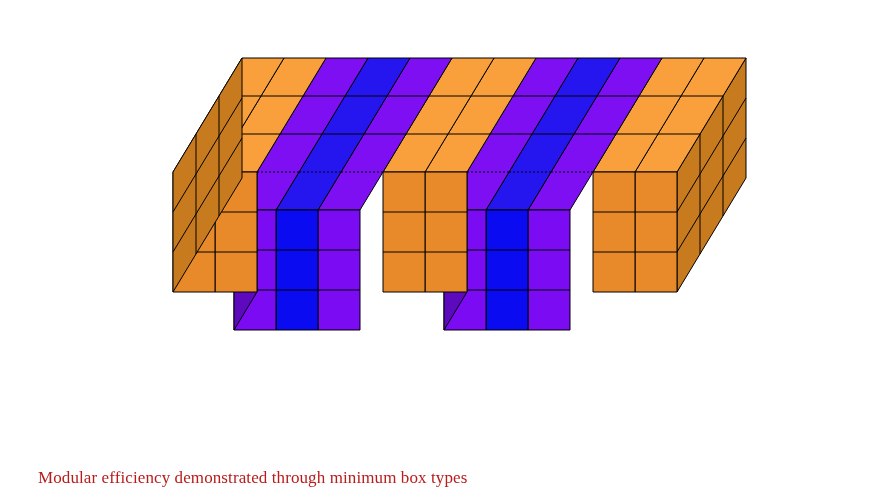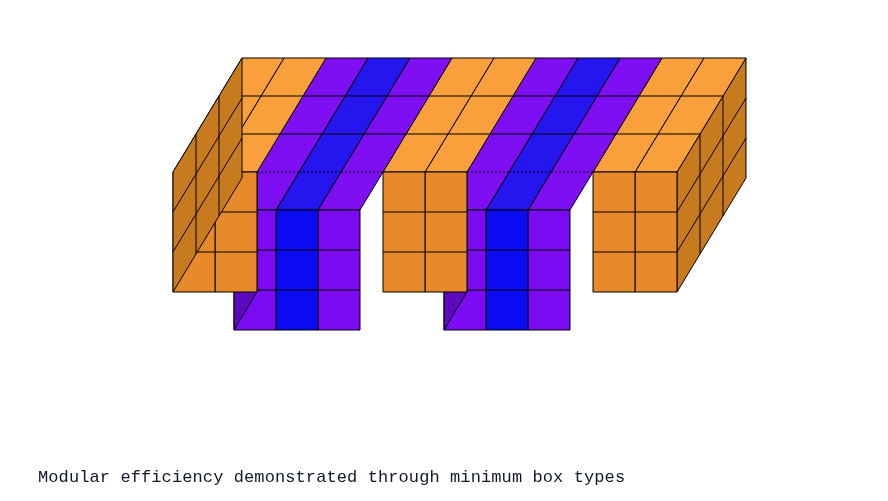--- a/index.html
+++ b/index.html
@@ -20,24 +20,24 @@
     left: 0;
     top: 0;
     width: 888px;
     height: 501px;
     display: block;
   }
   #caption {
     position: absolute;
     left: 38px;
     top: 468px;
-    font-family: Liberation Mono, monospace;
+    font-family: Liberation Serif, serif;
     font-size: 17px;
     font-weight: 400;
-    color: #0f172a;
+    color: #b91c1c;
     letter-spacing: 0.1px;
     white-space: nowrap;
   }
 </style>
 </head>
 <body>
 
 <svg id="figure-canvas" viewBox="0 0 888 501" xmlns="http://www.w3.org/2000/svg">
   <rect id="fig-bg" x="0" y="0" width="888" height="501" fill="#ffffff"></rect>
   <g id="stack-group">

